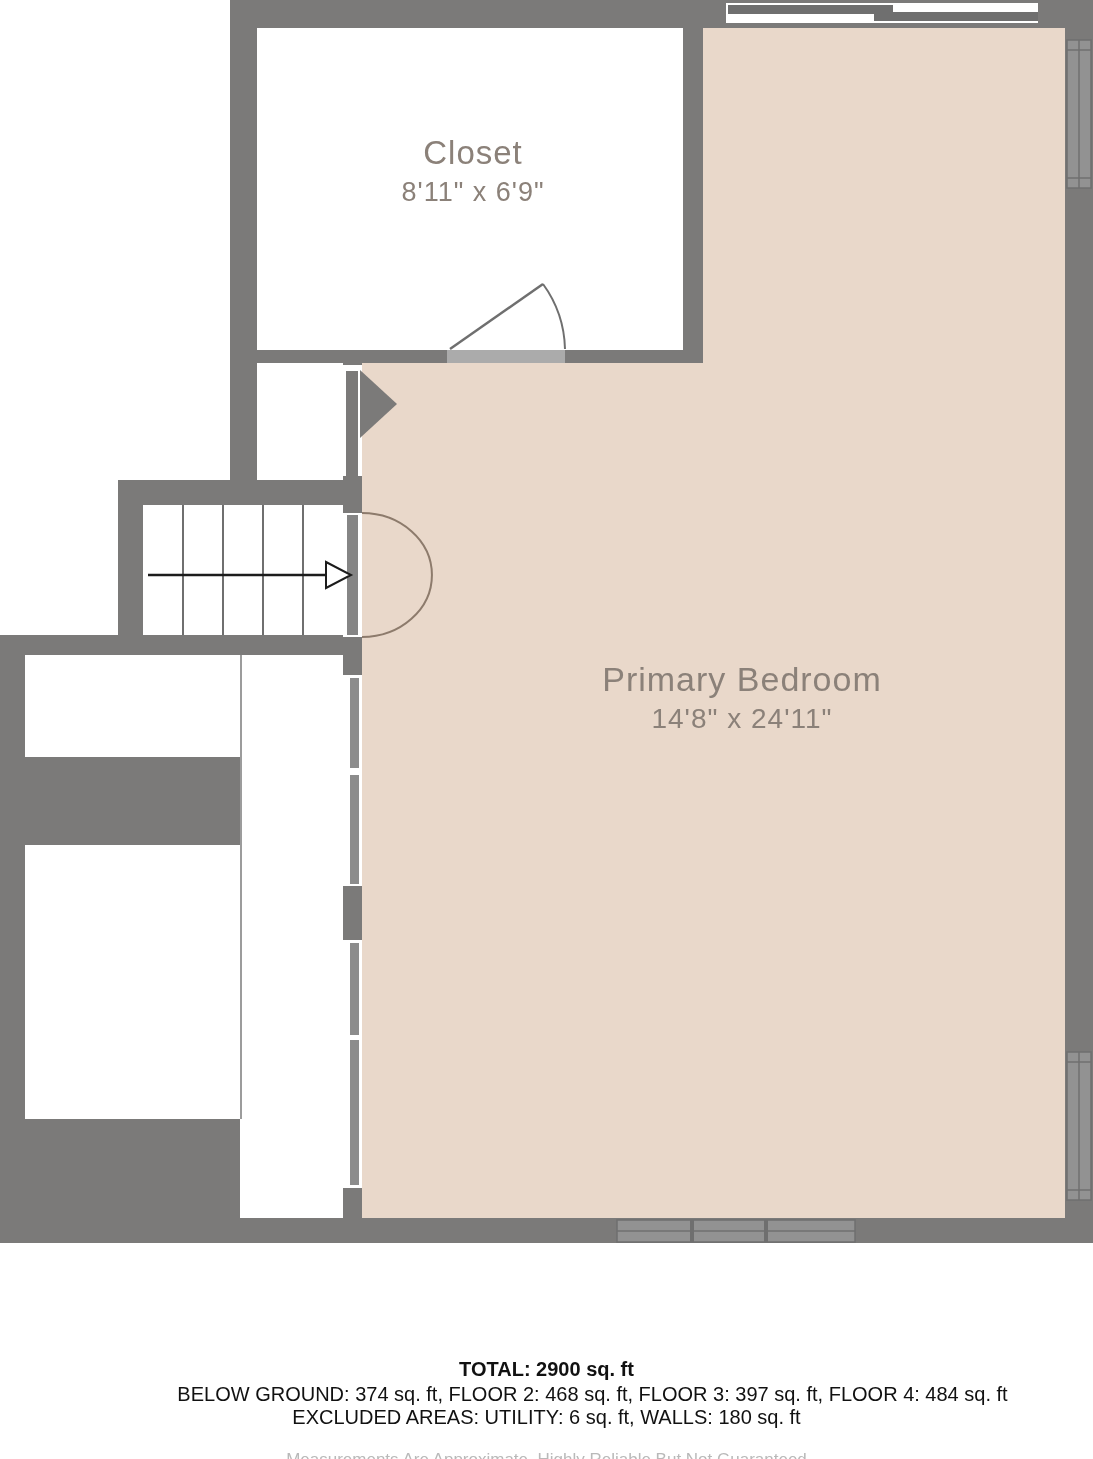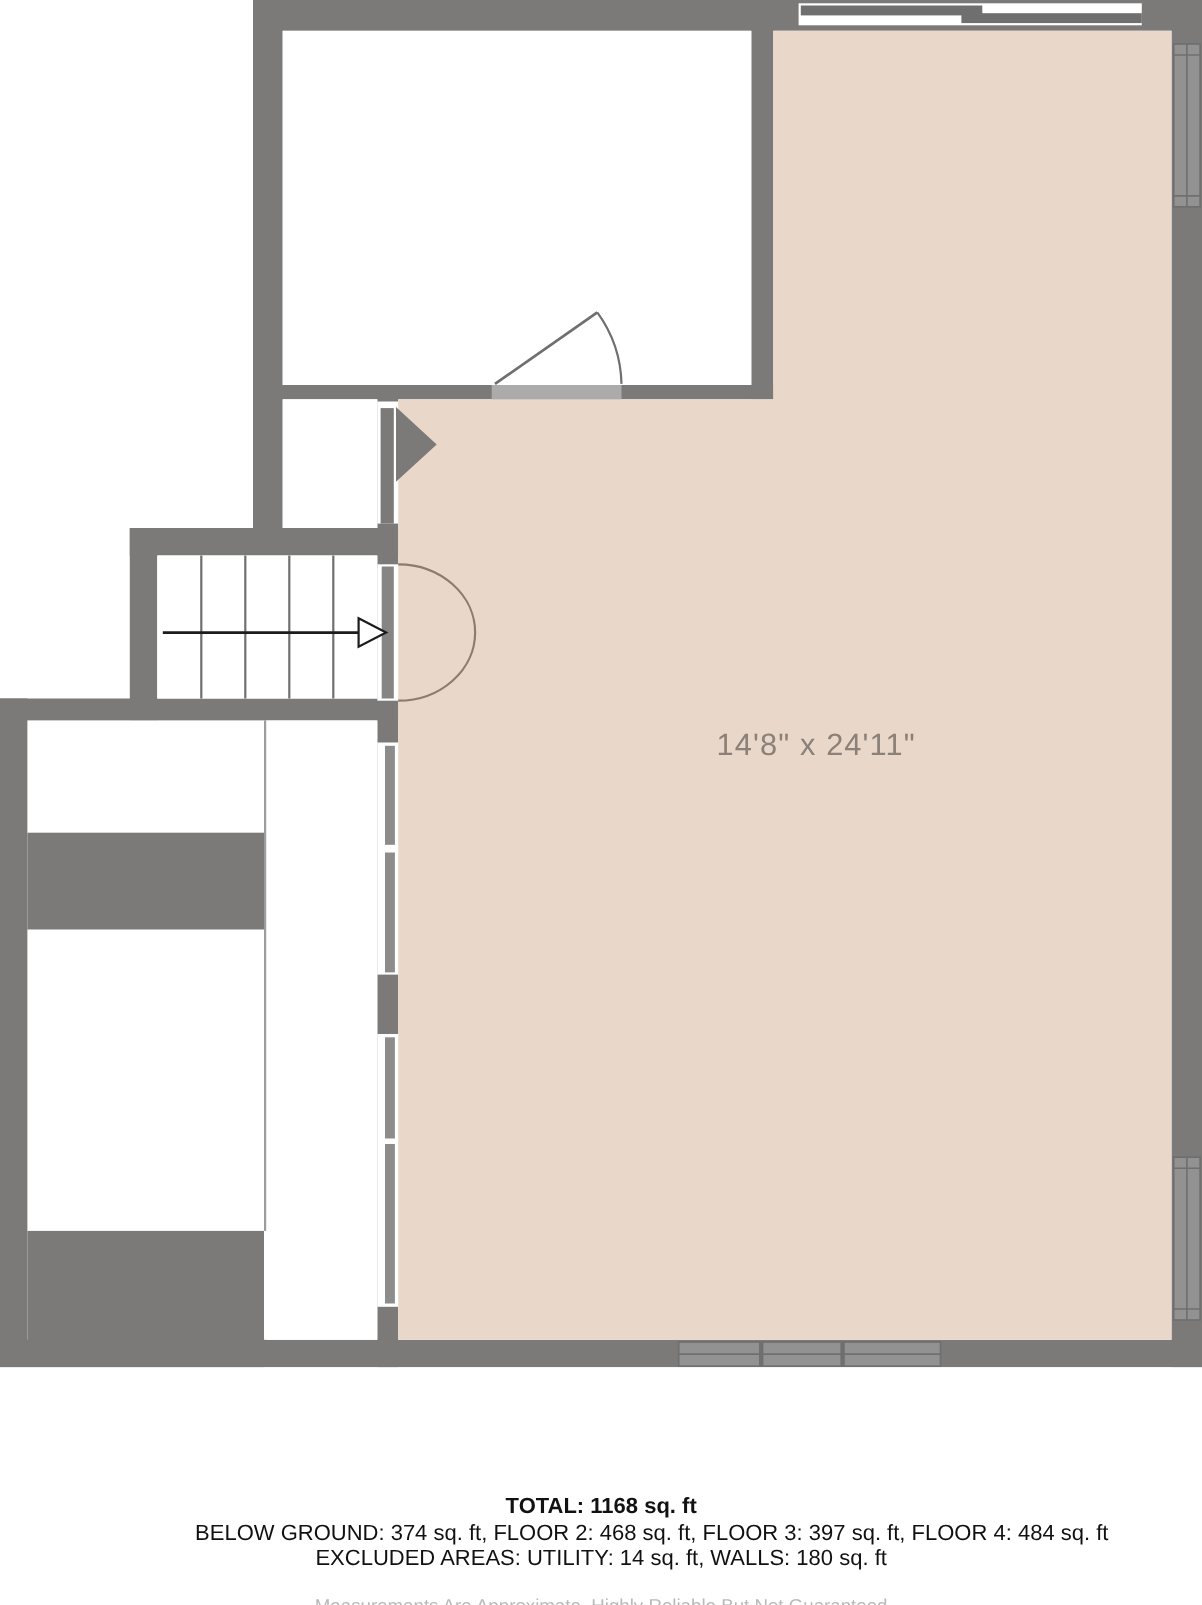--- a/index.html
+++ b/index.html
@@ -127,22 +127,27 @@
         <line x1="263" y1="505" x2="263" y2="635" stroke="#6f6f6f" stroke-width="2"></line>
         <line x1="303" y1="505" x2="303" y2="635" stroke="#6f6f6f" stroke-width="2"></line>
         <line x1="148" y1="575" x2="328" y2="575" stroke="#1c1c1c" stroke-width="2.5"></line>
         <polygon points="326,562 351,575 326,588" fill="#ffffff" stroke="#1c1c1c" stroke-width="2"></polygon>
       </g>
 
     </g>
   </svg>
 
   
+  <div class="room-label" id="closet-label" style="left:323px;top:132px;width:300px;">
+    <div class="rname">Closet</div>
+    <div class="rdims">8'11" x 6'9"</div>
+  </div>
 
   <div class="room-label" id="bedroom-label" style="left:492px;top:658px;width:500px;">
+    <div class="rname">Primary Bedroom</div>
     <div class="rdims">14'8" x 24'11"</div>
   </div>
 </div>
 
-<div class="footer-line bold" style="top:1358px;">TOTAL: 1168 sq. ft</div>
+<div class="footer-line bold" style="top:1358px;">TOTAL: 2900 sq. ft</div>
 <div class="footer-line" style="top:1383px;margin-left:46px;">BELOW GROUND: 374 sq. ft, FLOOR 2: 468 sq. ft, FLOOR 3: 397 sq. ft, FLOOR 4: 484 sq. ft</div>
-<div class="footer-line" style="top:1406px;">EXCLUDED AREAS: UTILITY: 14 sq. ft, WALLS: 180 sq. ft</div>
+<div class="footer-line" style="top:1406px;">EXCLUDED AREAS: UTILITY: 6 sq. ft, WALLS: 180 sq. ft</div>
 <div class="footer-line faded" style="top:1448px;">Measurements Are Approximate, Highly Reliable But Not Guaranteed</div>
 
 </body></html>

